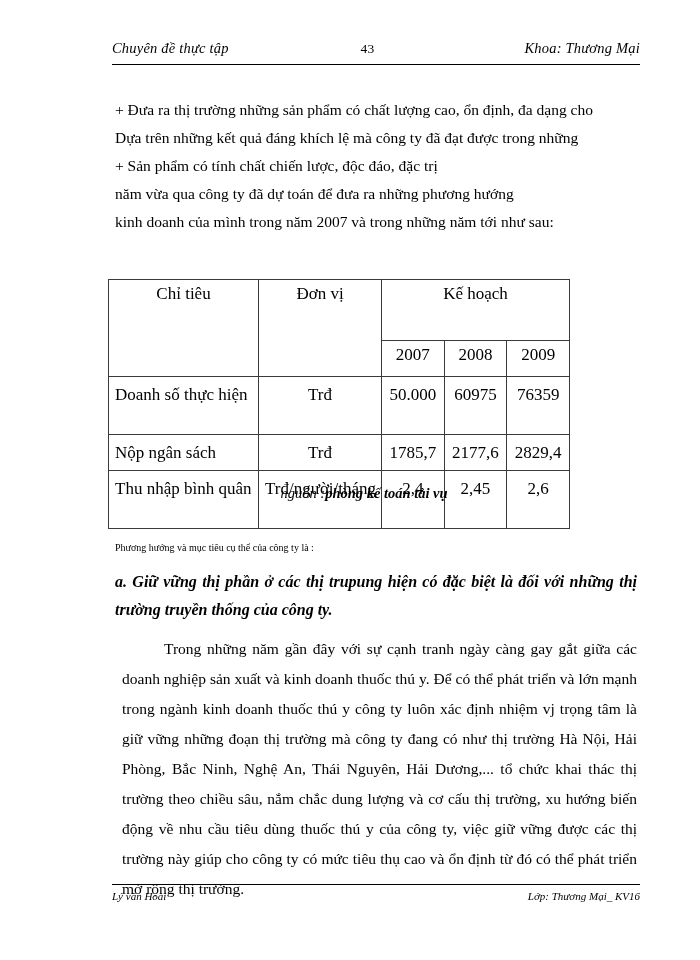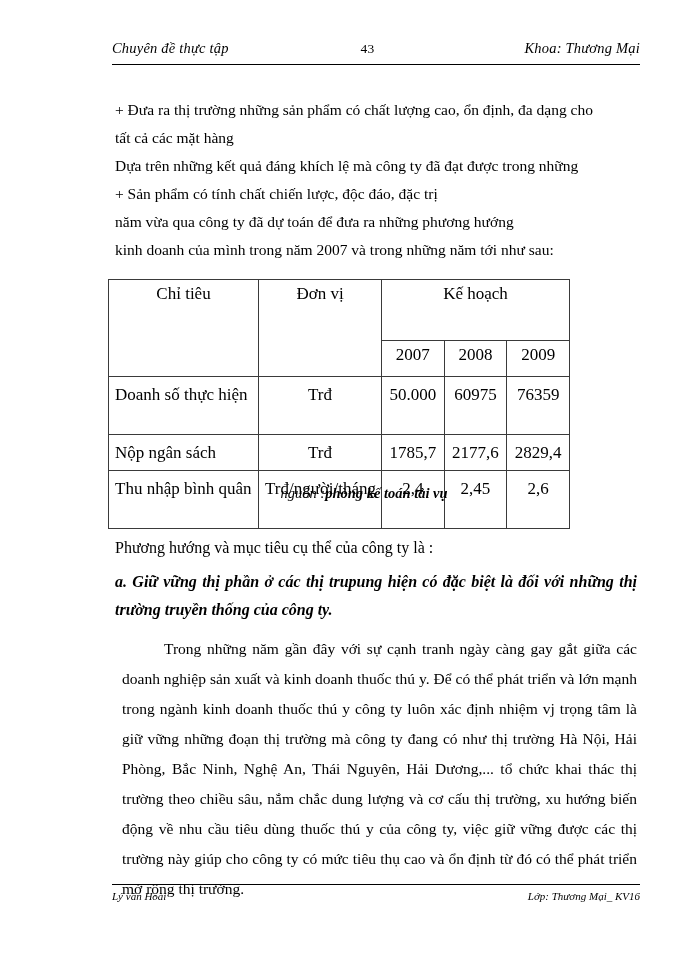--- a/index.html
+++ b/index.html
@@ -55,21 +55,21 @@
     width: 520px;
   }
   p.line {
     margin: 0 0 0 0;
     font-size: 15.5px;
     line-height: 28px;
     white-space: nowrap;
   }
   p.just {
     margin: 0;
-    font-size: 16px;
+    font-size: 10px;
     line-height: 28px;
     text-align: justify;
   }
 
   
   .tbl-wrap {
     position: absolute;
     left: 108px;
     top: 279px;
     width: 526px;
@@ -175,21 +175,20 @@
 
   <div class="hdr">
     <span class="hdr-left">Chuyên đề thực tập</span>
     <span class="hdr-mid">43</span>
     <span class="hdr-right">Khoa: Thương Mại</span>
   </div>
   <div class="hdr-rule"></div>
 
   <div class="body-block">
     <p class="line">+ Đưa ra thị trường những sản phẩm có chất lượng cao, ổn định, đa dạng cho</p>
-    <p class="line">tất cả các mặt hàng</p>
     <p class="line">Dựa trên những kết quả đáng khích lệ mà công ty đã đạt được trong những</p>
     <p class="line">+ Sản phẩm có tính chất chiến lược, độc đáo, đặc trị</p>
     <p class="line">năm vừa qua công ty đã dự toán để đưa ra những phương hướng</p>
     <p class="line">kinh doanh của mình trong năm 2007 và trong những năm tới như sau:</p>
   </div>
 
   <div class="tbl-wrap">
     <table class="plan">
       <tbody>
           <tr>

